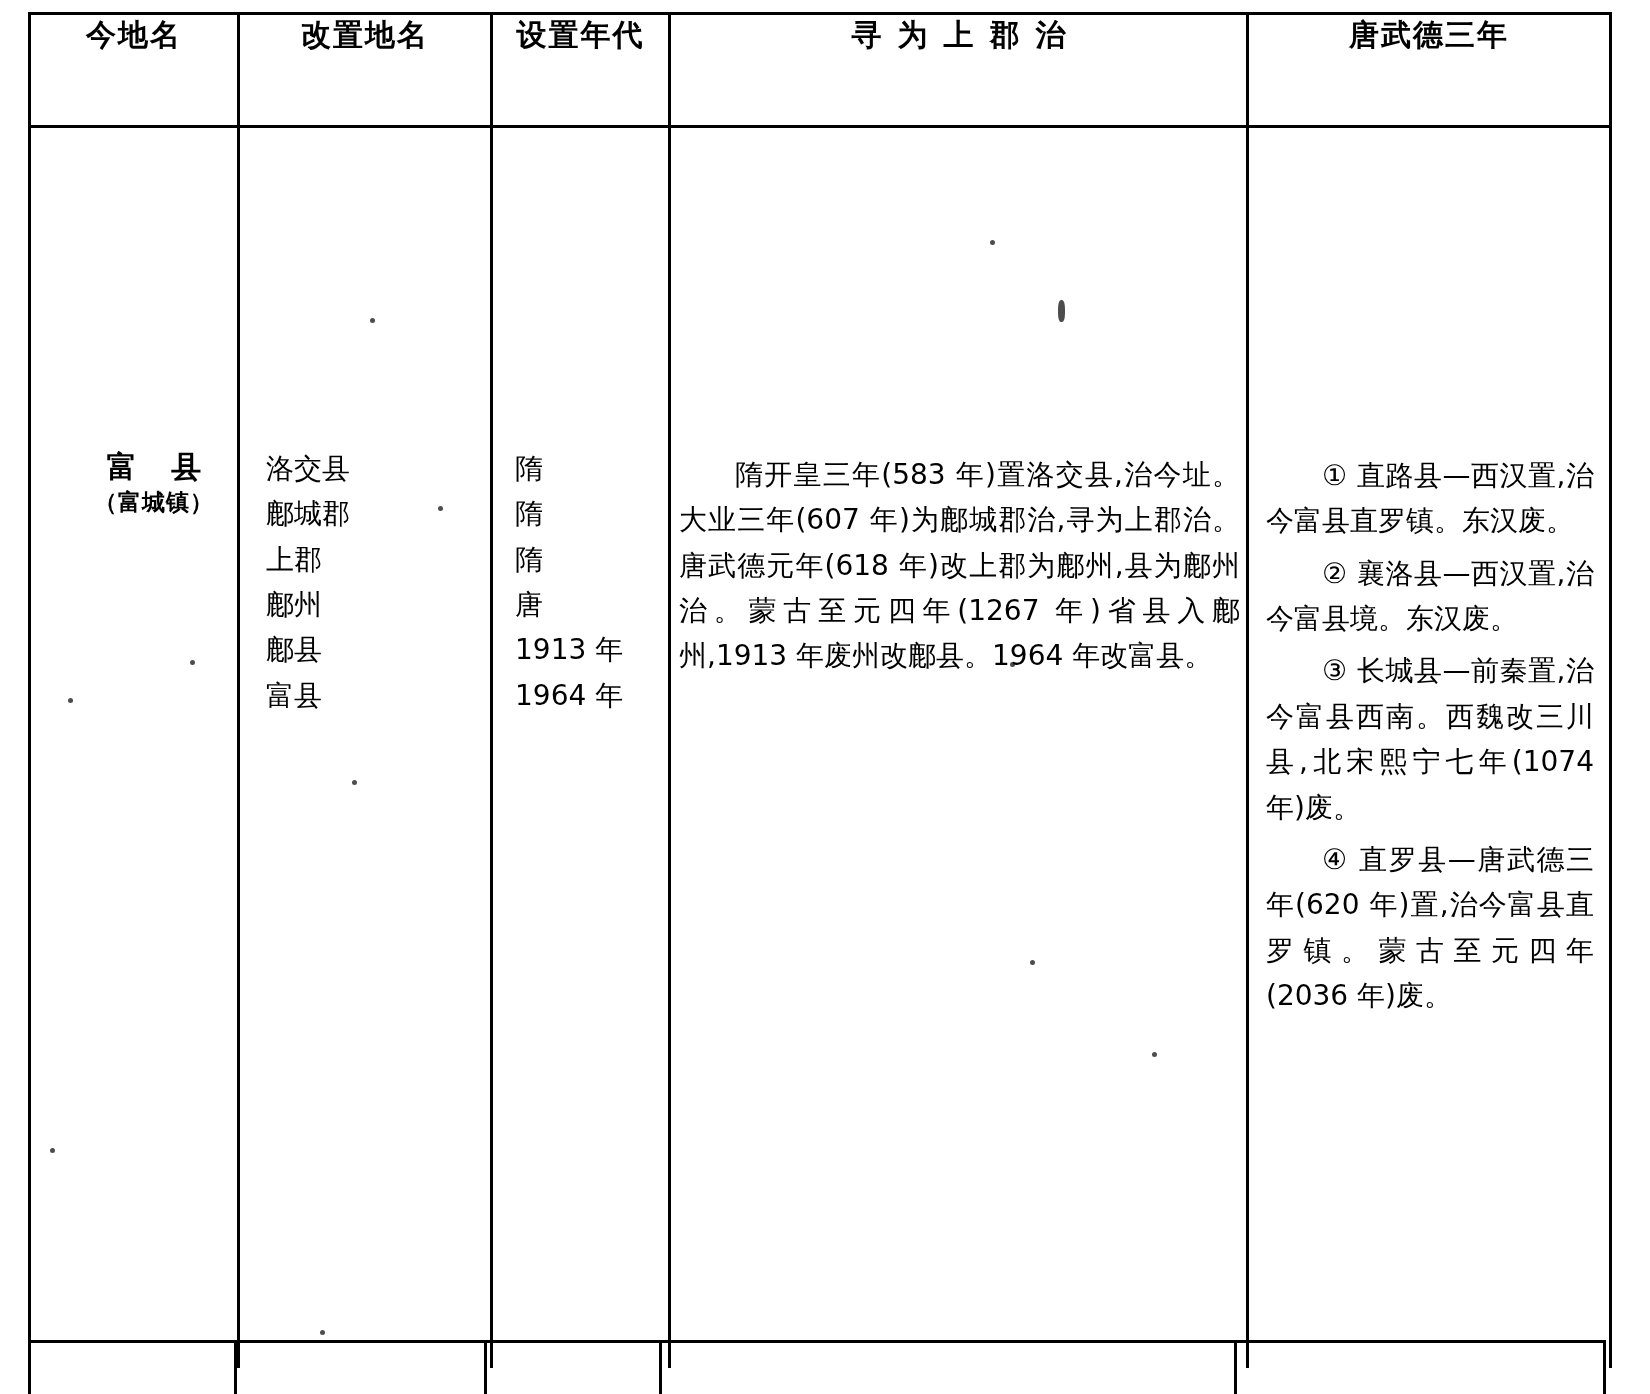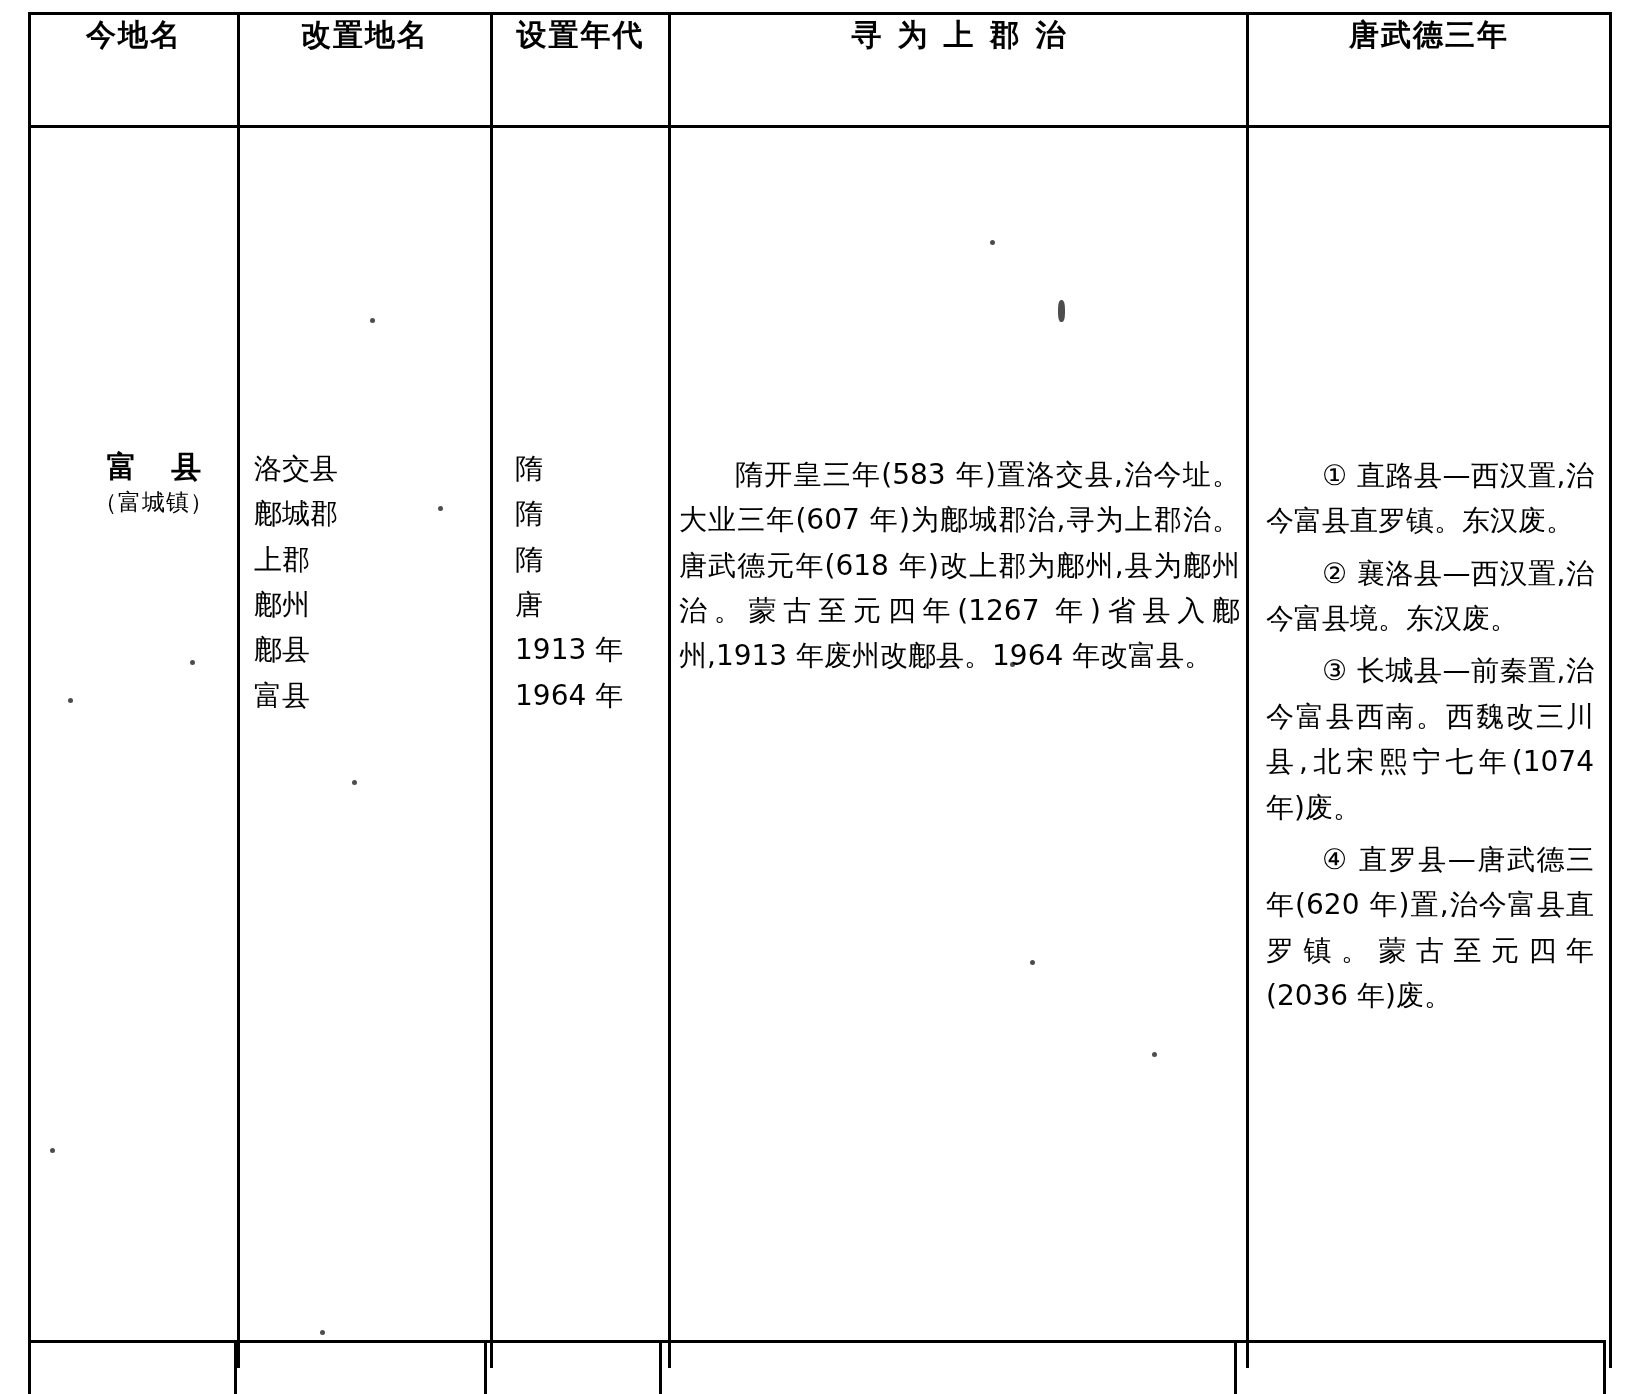--- a/index.html
+++ b/index.html
@@ -83,31 +83,31 @@
   }
   .name-main {
     font-size: 30px;
     font-weight: bold;
     letter-spacing: 12px;
     text-indent: 12px;
     line-height: 1.25;
   }
   .name-sub {
     font-size: 23px;
-    font-weight: normal;
+    font-weight: bold;
     line-height: 1.4;
     letter-spacing: 1px;
   }
 
   .stack {
     padding-top: 318px;
     font-size: 28px;
     line-height: 1.62;
   }
-  .stack-2 { padding-left: 14px; }
+  .stack-2 { padding-left: 14px; margin-left: 12px; }
   .stack-3 { text-align: left; padding-left: 22px; }
 
   .stack div { white-space: nowrap; }
 
   .narrative {
     padding-top: 318px;
     font-size: 28px;
     line-height: 1.62;
     text-align: justify;
     text-justify: inter-character;

